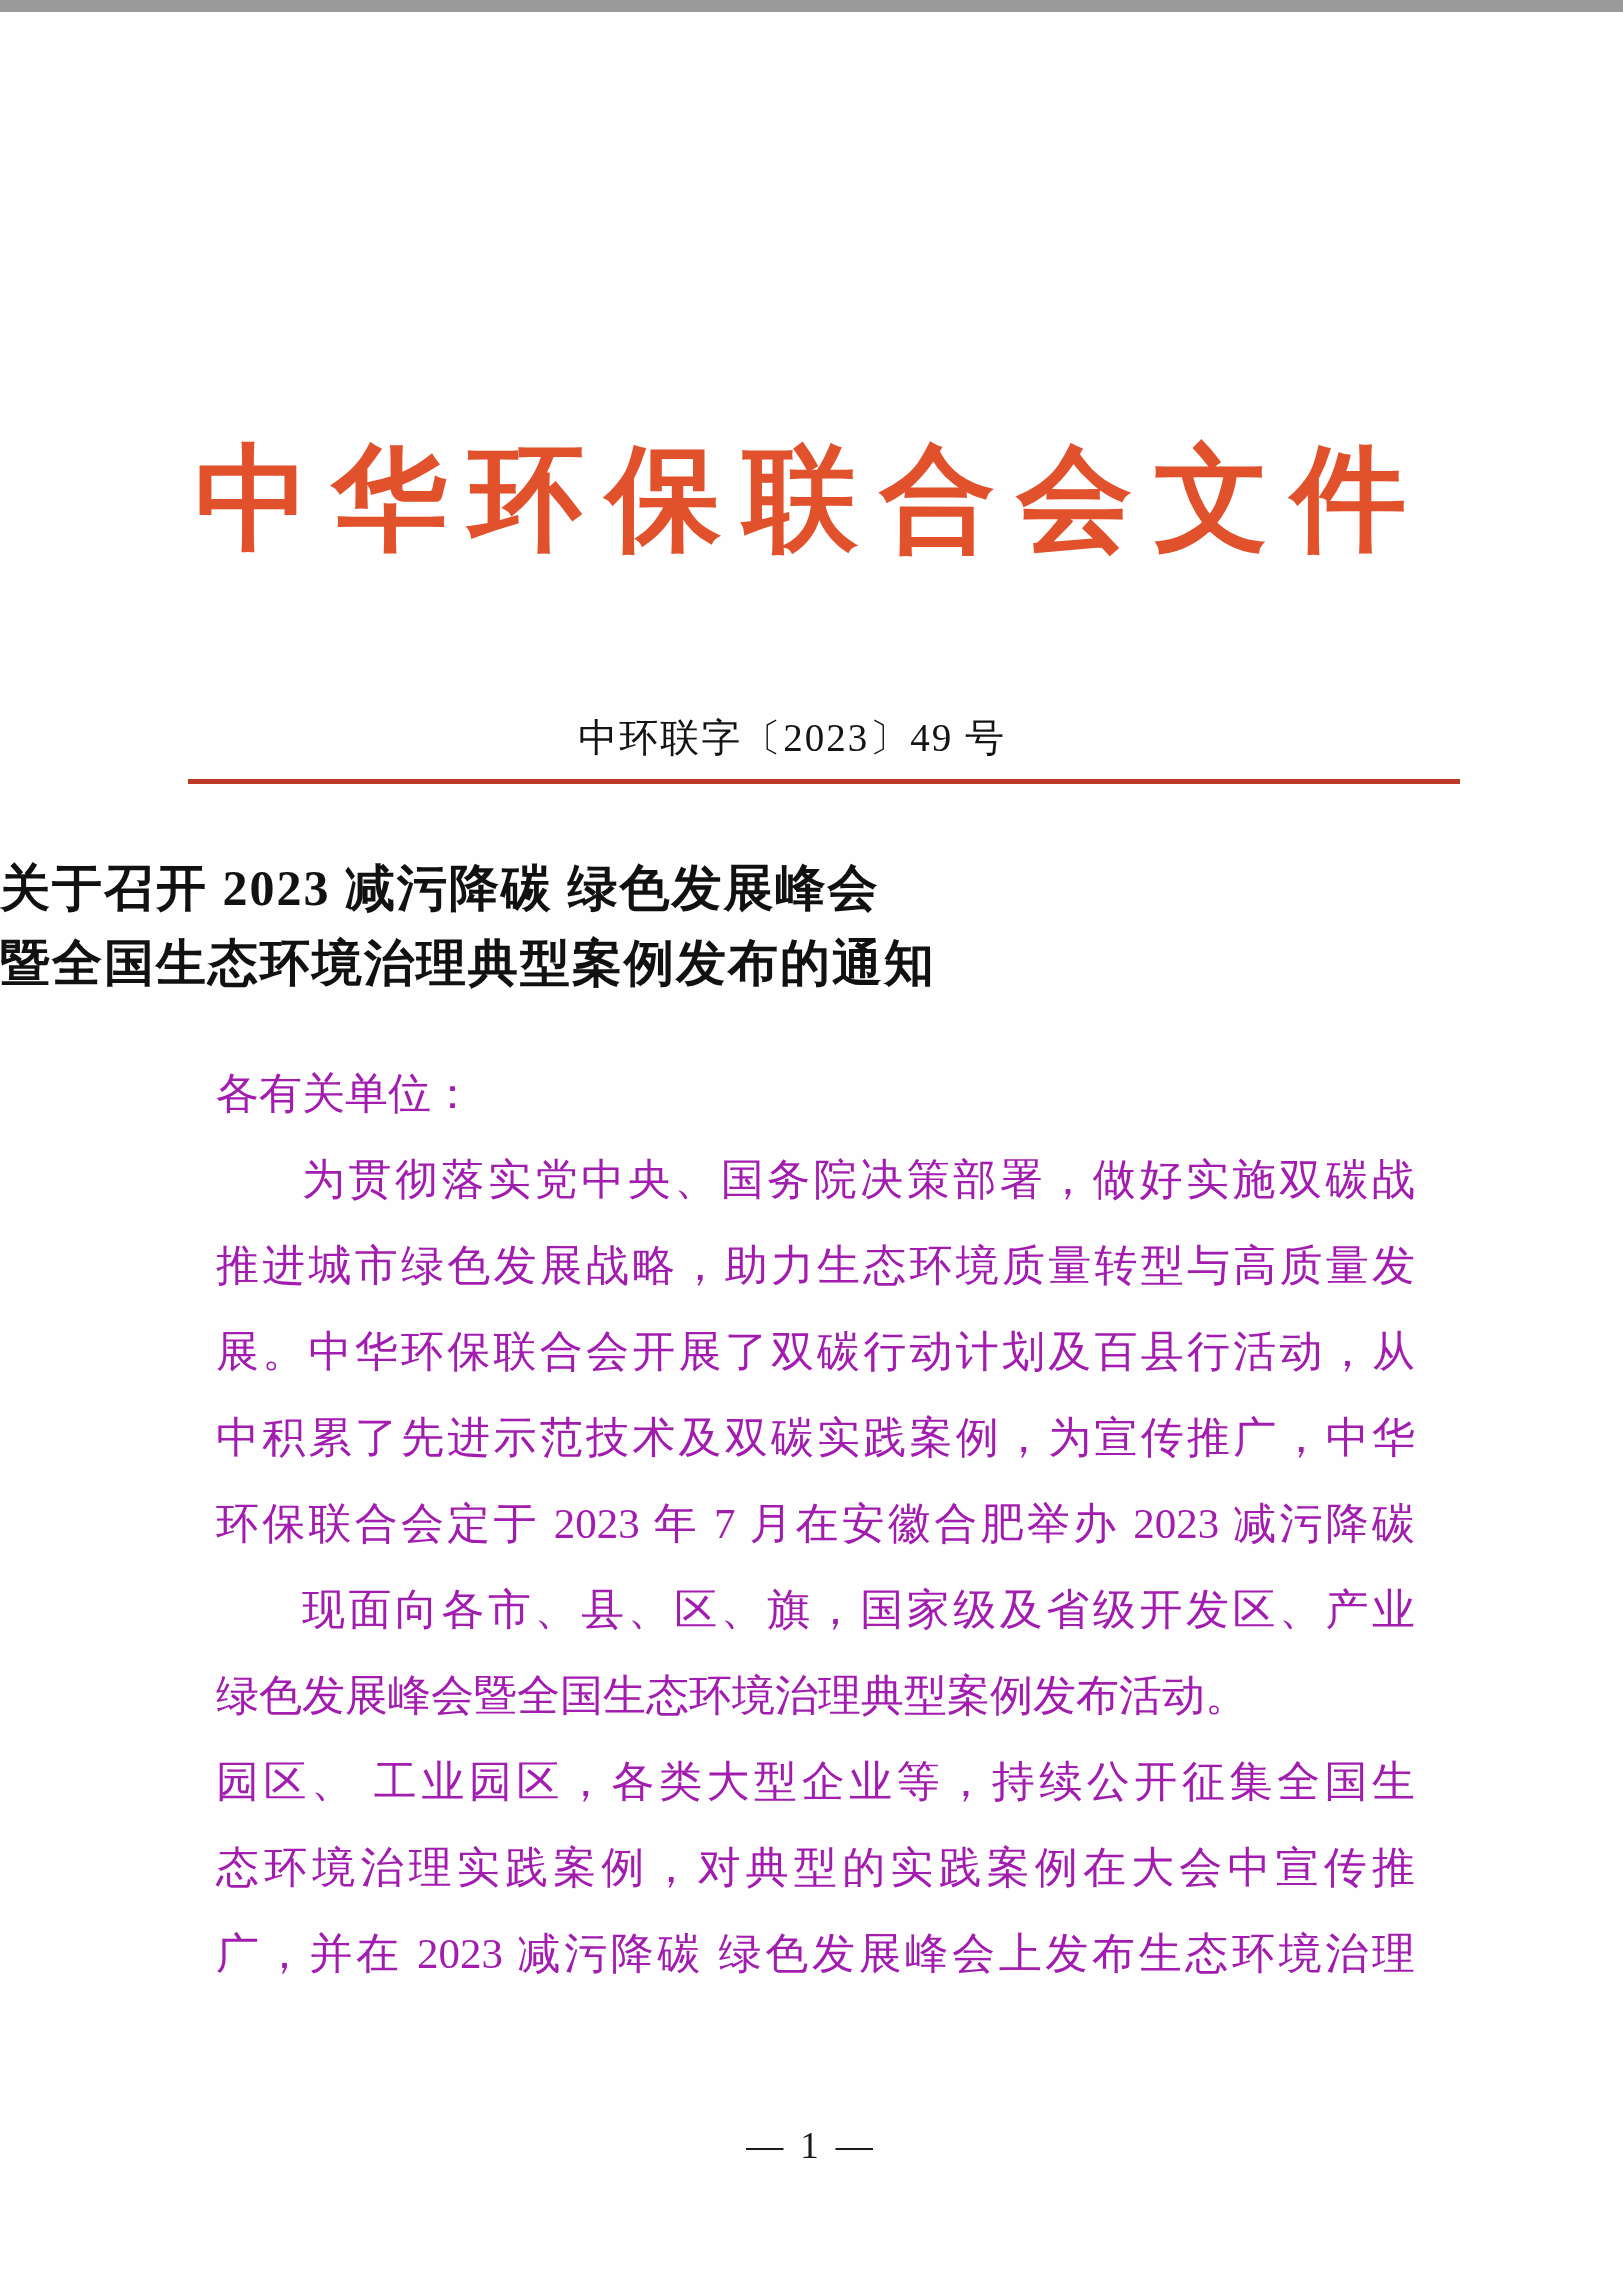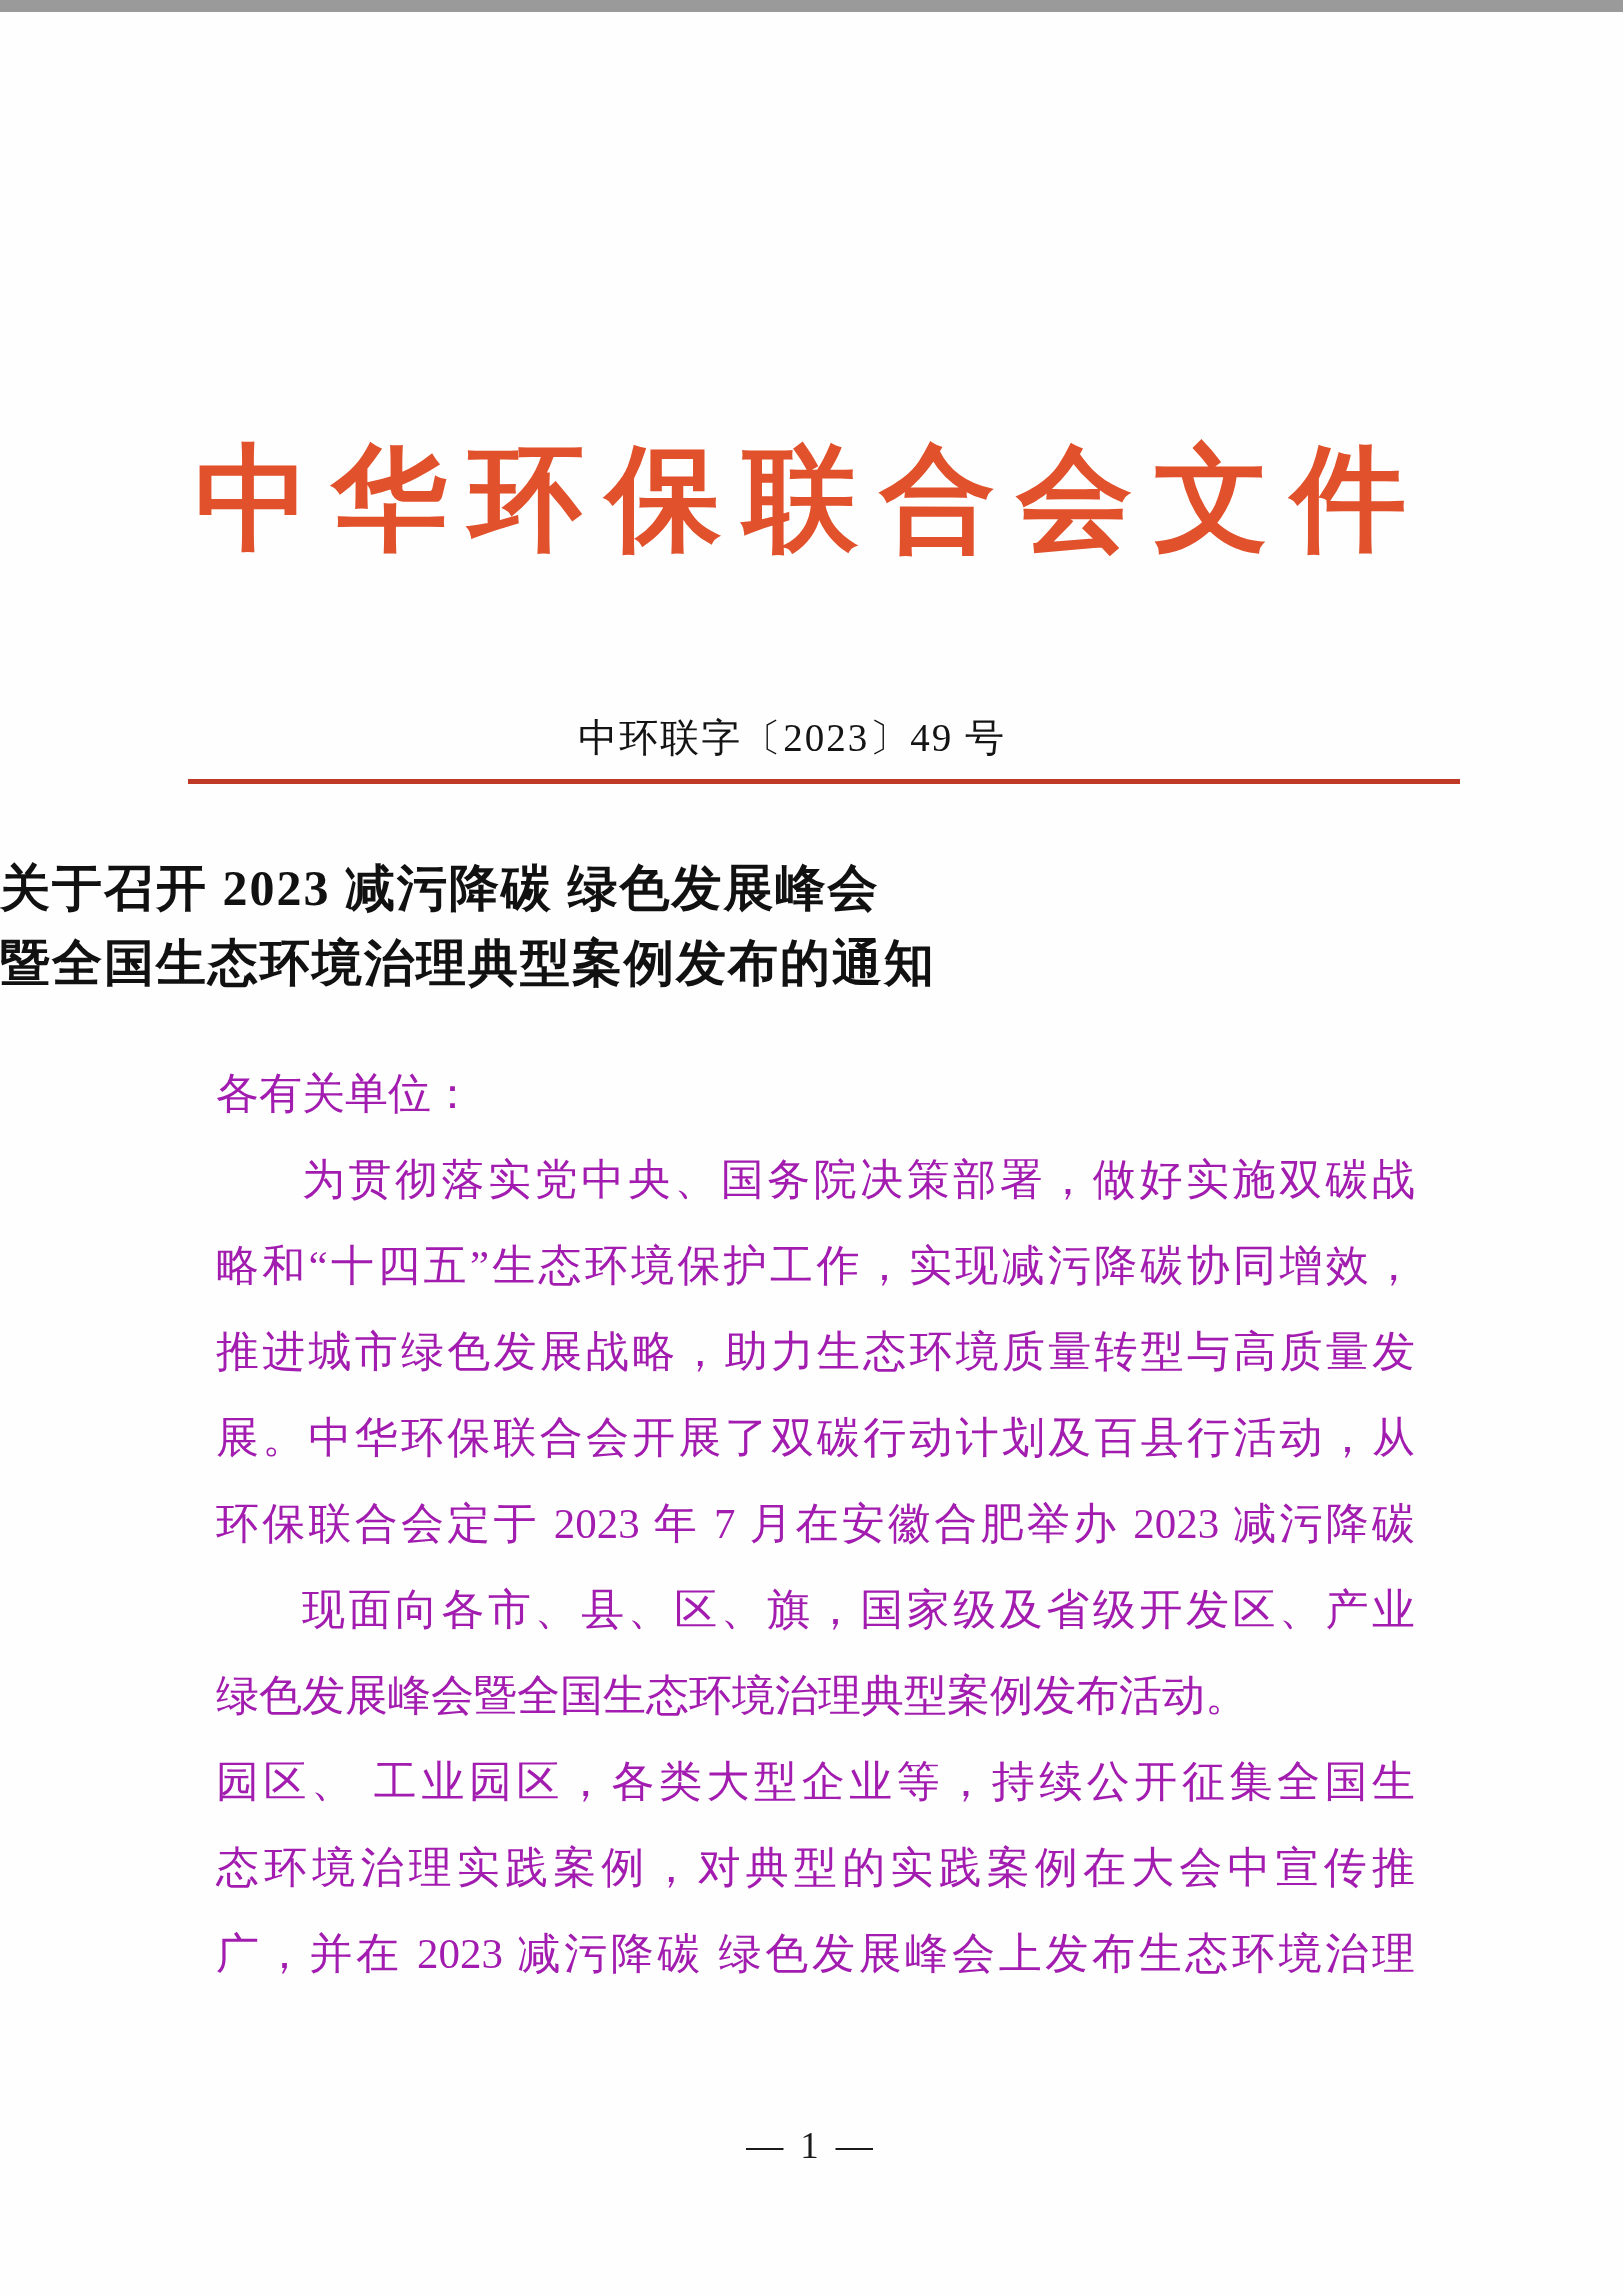--- a/index.html
+++ b/index.html
@@ -115,23 +115,23 @@
   <div class="red-line"></div>
 
   <div class="notice-title">
     <div>关于召开 2023 减污降碳 绿色发展峰会</div>
     <div>暨全国生态环境治理典型案例发布的通知</div>
   </div>
 
   <div class="body-text">
     <div class="bline">各有关单位：</div>
     <div class="bline fill indent">为贯彻落实党中央、国务院决策部署，做好实施双碳战</div>
-    <div class="bline fill">略和“十四五”生态环境保护工作，实现减污降碳协同增效，</div>
     <div class="bline fill">推进城市绿色发展战略，助力生态环境质量转型与高质量发</div>
     <div class="bline fill">展。中华环保联合会开展了双碳行动计划及百县行活动，从</div>
+    <div class="bline fill">中积累了先进示范技术及双碳实践案例，为宣传推广，中华</div>
     <div class="bline fill">环保联合会定于 2023 年 7 月在安徽合肥举办 2023 减污降碳</div>
     <div class="bline fill indent">现面向各市、县、区、旗，国家级及省级开发区、产业</div>
     <div class="bline">绿色发展峰会暨全国生态环境治理典型案例发布活动。</div>
     <div class="bline fill">园区、 工业园区，各类大型企业等，持续公开征集全国生</div>
     <div class="bline fill">态环境治理实践案例，对典型的实践案例在大会中宣传推</div>
     <div class="bline fill">广，并在 2023 减污降碳 绿色发展峰会上发布生态环境治理</div>
   </div>
 
   <div class="page-number">— 1 —</div>
 

